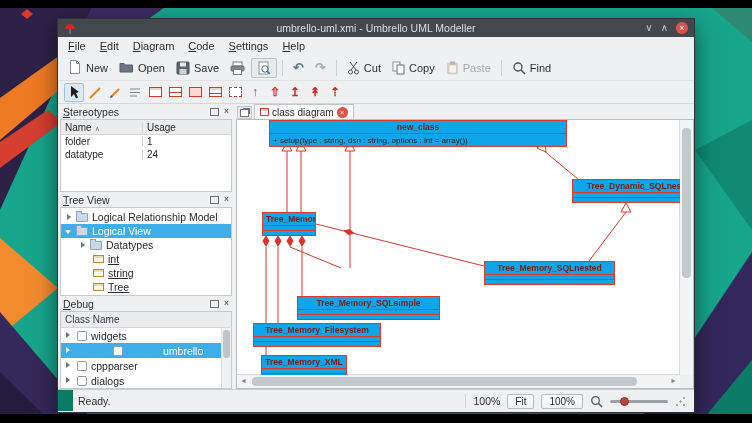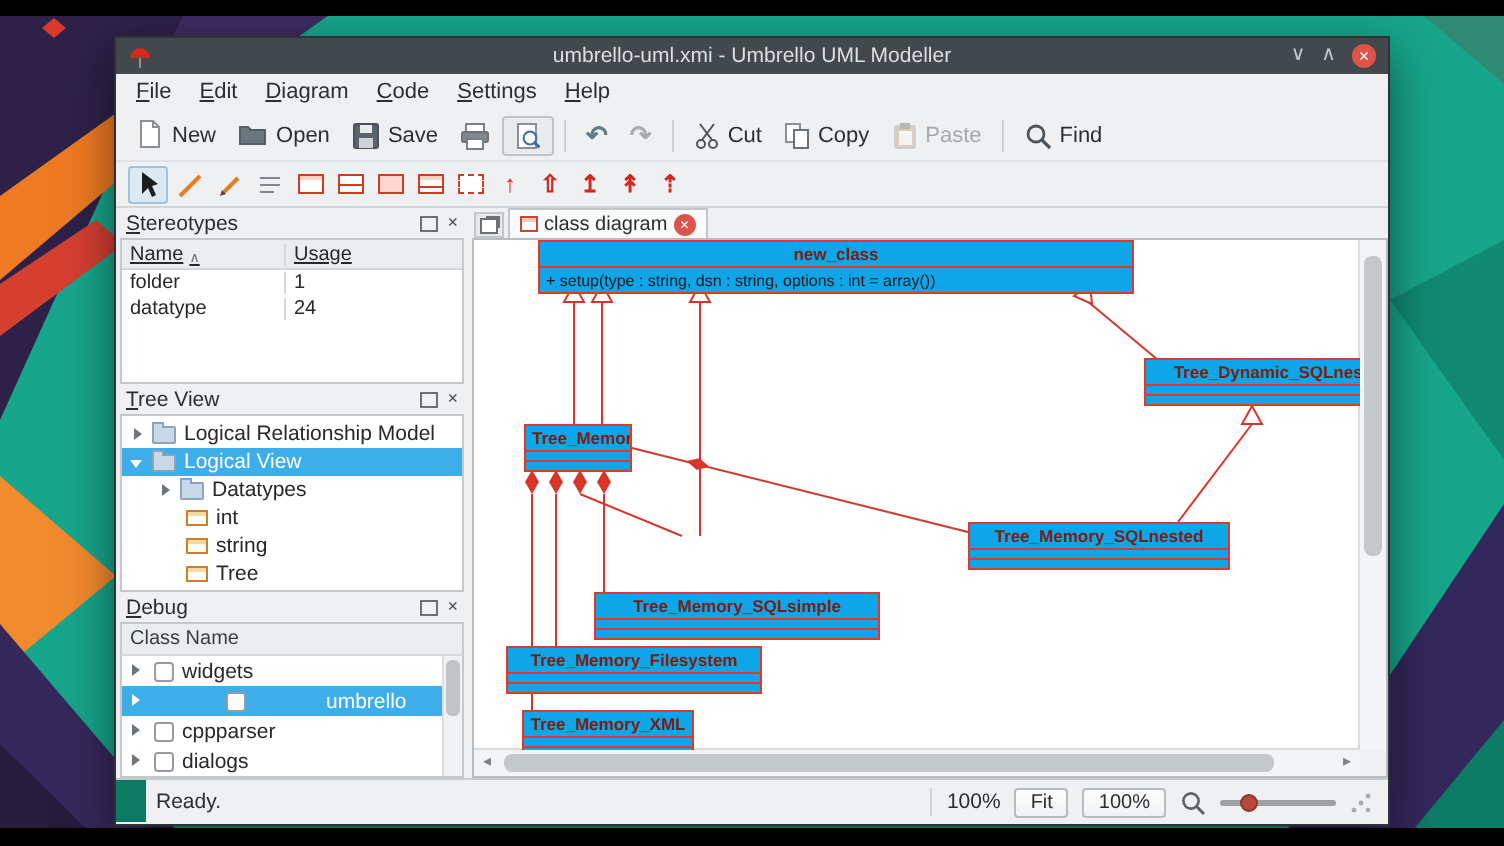--- a/index.html
+++ b/index.html
@@ -50,29 +50,29 @@
   .dock.stereotypes{height:88px;} .dock.treeview{height:104px;border-radius:31px;} .dock.debug{flex:1;}
   .dock-header{flex:0 0 15px;display:flex;align-items:center;font-size:10.5px;color:#2b2e30;padding:0 3px;}
   .dock-title{display:inline-block;}
   .dock-title::first-letter{text-decoration:underline;}
   .dock-btns{margin-left:auto;display:flex;gap:5px;align-items:center;}
   .float-btn{width:7px;height:6px;border:1px solid #6b7075;}
   .dock-close{font-size:9px;color:#4a4e52;line-height:1;}
 
   .stereo-body{flex:1;background:#fff;border:1px solid #c6c9cb;font-size:10px;color:#26282a;overflow:hidden;}
   .st-hrow{display:flex;background:#eaecee;border-bottom:1px solid #d4d7d9;height:14px;align-items:center;}
-  .st-hcell{padding:0 4px;display:flex;align-items:flex-end;gap:3px;text-decoration:underline;}
+  .st-hcell{padding:0 4px;display:flex;align-items:flex-end;gap:3px;}
   .st-c1{width:82px;border-right:1px solid #d4d7d9;box-sizing:border-box;}
   .st-row{display:flex;height:13px;align-items:center;}
   .st-cell{padding:0 4px;}
   .sort-glyph{font-size:7px;color:#6a6f74;}
 
   .tree-body{flex:1;background:#fff;border:1px solid #c6c9cb;padding-top:2px;overflow:hidden;position:relative;}
   .trow{height:14px;display:flex;align-items:center;font-size:10.5px;color:#26282a;padding-left:4px;}
-  .trow.l1{padding-left:18px;} .trow.l2{padding-left:32px;}
+  .trow.l1{padding-left:18px;} .trow.l2{padding-left:32px;text-decoration:underline;}
   .trow.selected{background:#3daee9;color:#fff;}
   .exp{width:9px;height:9px;margin-right:2px;position:relative;flex:0 0 9px;}
   .exp.c::before{content:"";position:absolute;left:2px;top:1px;border-left:4px solid #6f747a;
                  border-top:3.5px solid transparent;border-bottom:3.5px solid transparent;}
   .exp.e::before{content:"";position:absolute;left:0;top:3px;border-top:4px solid #6f747a;
                  border-left:3.5px solid transparent;border-right:3.5px solid transparent;}
   .selected .exp.e::before{border-top-color:#fff;}
   .selected .exp.c::before{border-left-color:#fff;}
   .fold{width:12px;height:9px;background:#c9d9e8;border:1px solid #8ba4ba;border-radius:1px;margin-right:4px;position:relative;flex:0 0 12px;box-sizing:border-box;}
   .fold::before{content:"";position:absolute;left:-1px;top:-3px;width:4px;height:2px;background:#c9d9e8;border:1px solid #8ba4ba;border-bottom:none;}

